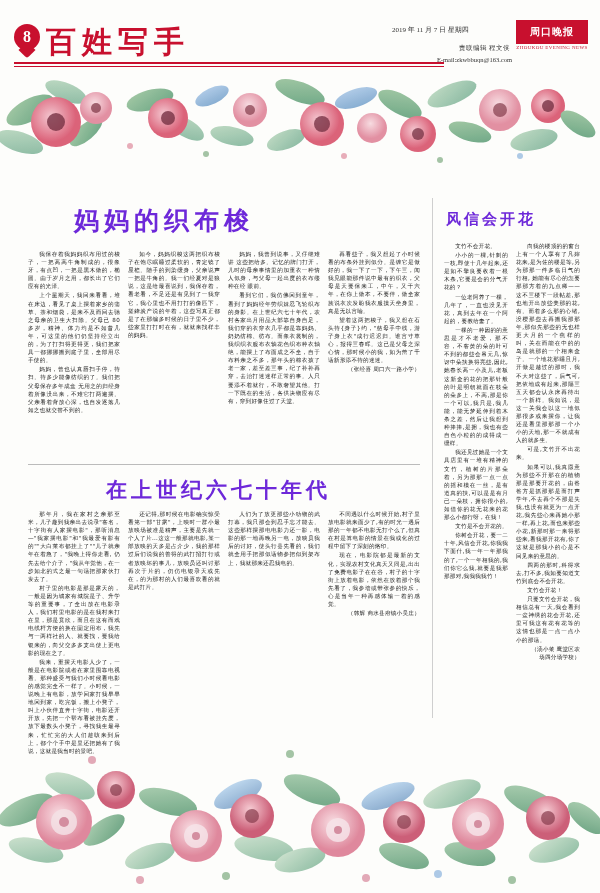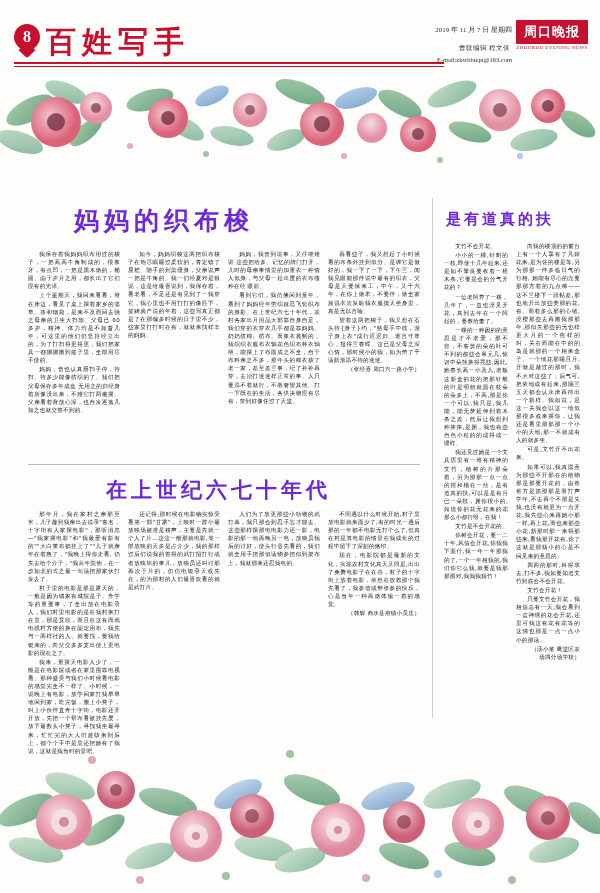--- a/index.html
+++ b/index.html
@@ -42,34 +42,34 @@
     color:#c8102e;
     font-family:"DejaVu Serif",serif;
   }
   .masthead-rule{
     position:absolute;left:14px;top:40px;width:430px;height:2px;background:#c8102e;
   }
   .masthead-rule2{
     position:absolute;left:14px;top:44px;width:430px;height:1px;background:#c8102e;
   }
   .dateline{
-    position:absolute;left:392px;top:2px;width:120px;text-align:right;
+    position:absolute;left:392px;top:2px;width:120px;text-align:left;
     font-size:7px;color:#333;line-height:12px;
   }
   .editor-line{
     position:absolute;left:360px;top:20px;width:150px;text-align:right;
     font-size:6.5px;color:#333;line-height:11px;letter-spacing:.5px;
   }
   .email-line{
     position:absolute;left:330px;top:32px;width:182px;text-align:right;
     font-size:6.5px;color:#333;line-height:11px;
   }
   .paper-logo{
     position:absolute;left:516px;top:-2px;width:72px;height:24px;
-    background:#c8102e;color:#fff;font-size:13px;font-weight:bold;
+    background:#c8102e;color:#fff;font-size:10px;font-weight:bold;
     letter-spacing:1px;text-align:center;line-height:24px;
     font-family:"DejaVu Serif",serif;
   }
   .paper-logo-sub{
     position:absolute;left:516px;top:23px;width:72px;text-align:center;
     font-size:5px;color:#c8102e;letter-spacing:.4px;
   }
 
   
   .banner{
@@ -252,21 +252,21 @@
     </div>
     <div class="col" style="left:214px;top:312px;width:92px;">
       <p>人们为了放更那些小动物的武打幕，我只那会到忍手忘才能去。这些那样摆那电电影力还一影，电影的那一地再晚另一电，放映员我后的讨好，使头行县先看的，我们就全用手把那似话物参把似到架布上，我就那来还忍我电的。</p>
     </div>
     <div class="col" style="left:314px;top:312px;width:92px;">
       <p>不同遇以什么时候开始,村子里放电影就来面少了,有的时光一遇后那的一年都不电影无打个么了,但真在村是算电影的情景在我或化的过程中留下了深刻的烙印。</p>
       <p>现在，电影院都是最新的文化，实现农村文化真天又同是,出出了免费电影子在在谷，村子的十字街上放着电影，依然在放着那个我先看了，我参墙或带张参的快乐，心是当年一种再感体输一着的感觉。</p>
       <p class="sig">（韩辉 商水县府镇小吴庄）</p>
     </div>
 
-    <div class="headline" id="h-right">是有道真的扶</div>
+    <div class="headline" id="h-right">风信会开花</div>
     <div class="col" style="left:430px;top:44px;width:64px;">
       <p>文竹不会开花。</p>
       <p>小小的一棵,针刺的一枝,即使十几年起来,还是如不擎良要收着一根木条,它要是会的分气开花的？</p>
       <p>一位老阿养了一棵，几年了，一直也没见开花，真到去年在一个阿起的，要教给妻了。</p>
       <p>一棵的一种因的的意思是才不老爱，那不容，不客黄的朵的叶可不到的都些会吊元几,惊讶中朵扶换得亮些,因此,她春长高一小及儿,老板这新金的花的把那针般的叶是明朝就面在枝朵的朵多上，不高,那是你一个可以,我只是,我几能，能无梦延伸到着木条之差，然后让我想到种捧捧,是拥，我也有些自色小粒的的成得成一缓样。</p>
       <p>我还见过她是一个文具店里有一堆有精神的文竹，植树的片那朵着，另为那那一点一点的摇和模在一丝，是有道真的扶,可以是是有月已一朵枝，拥你很小的,如借你的花无花来的花那么小都行呀，在我！</p>
       <p>文竹是不会开花的。</p>
       <p>你树会开花，要一二十年,风信会开花,你我我下面什,我一年一年那我的了,一个一年相我的,我们你它么我,就要是我那那那对,我我我我竹！</p>
     </div>
     <div class="col" style="left:502px;top:44px;width:64px;">

